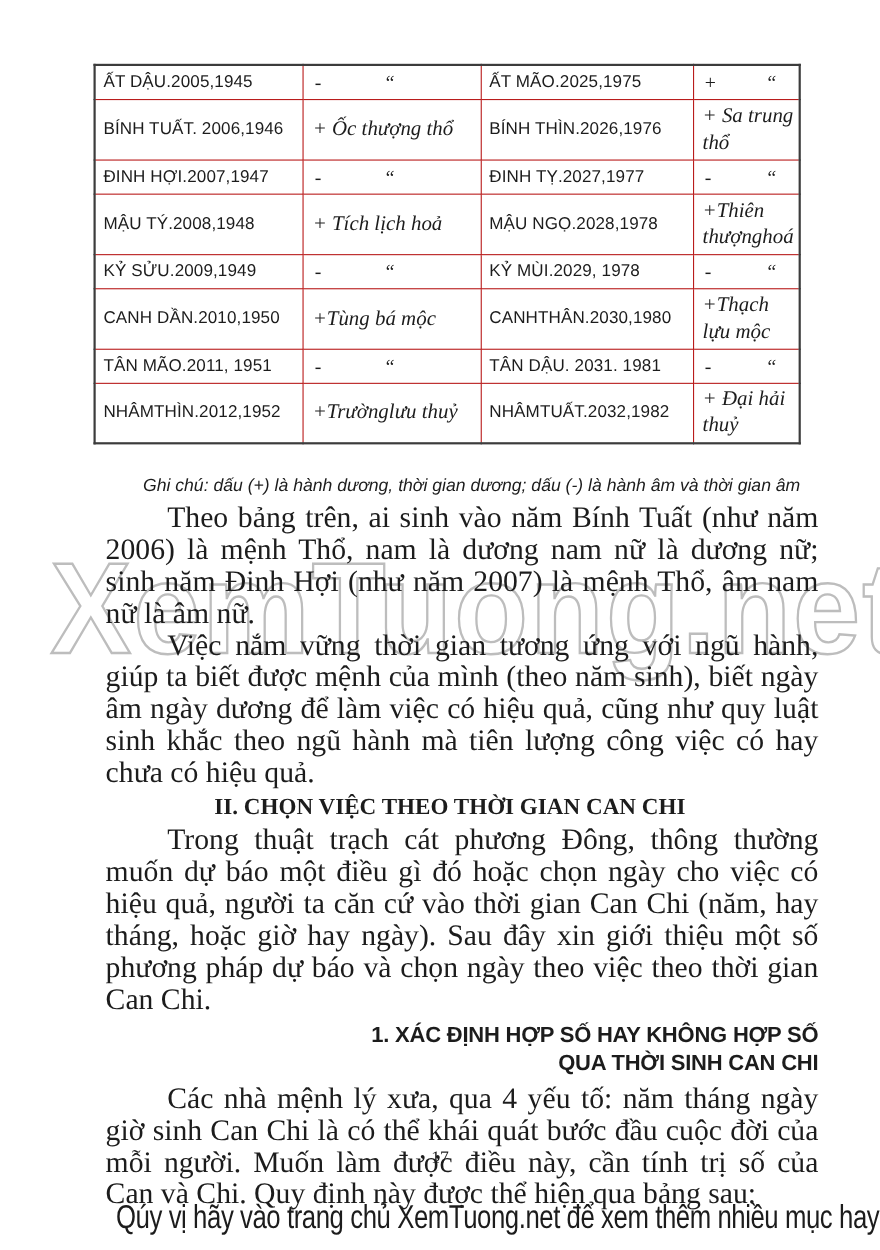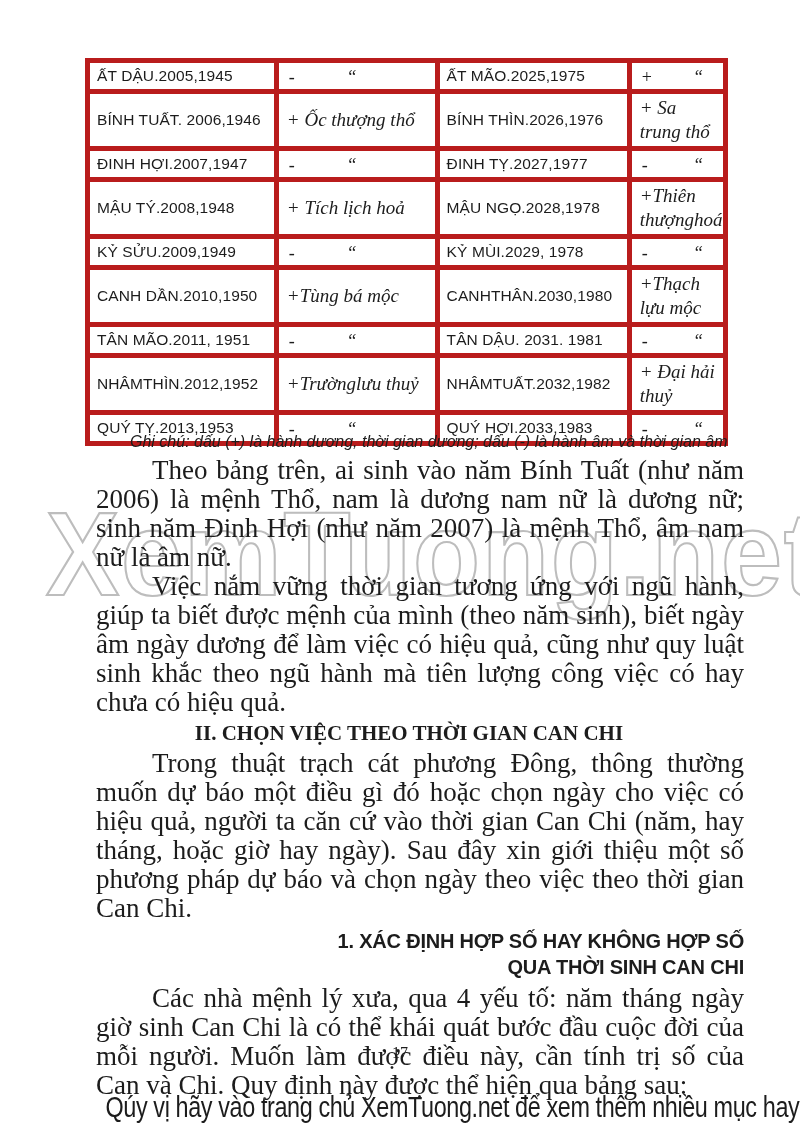--- a/index.html
+++ b/index.html
@@ -34,21 +34,21 @@
     width: 643px;
     z-index: 1;
   }
   table.canchi {
     width: 100%;
     border-collapse: collapse;
     table-layout: fixed;
     border: 2px solid #3c3c3c;
   }
   table.canchi td {
-    border: 5px solid #b91c1c;
+    border: 1px solid #b91c1c;
     vertical-align: middle;
     overflow: hidden;
   }
   tr.row-short td { height: 31px; }
   tr.row-tall td { height: 55px; }
   td.year-cell {
     font-family: "Liberation Sans", sans-serif;
     font-size: 15.5px;
     letter-spacing: 0.1px;
     padding-left: 7px;
@@ -228,36 +228,20 @@
               <span class="sign">-</span>
               <span class="ditto">“</span>
             </span>
           </td>
         </tr>
         <tr class="row-tall">
           <td class="year-cell">NHÂMTHÌN.2012,1952</td>
           <td class="element-cell el-textcell">+Trườnglưu thuỷ</td>
           <td class="year-cell">NHÂMTUẤT.2032,1982</td>
           <td class="element-cell el-textcell">+ Đại hải thuỷ</td>
-        </tr>
-        <tr class="row-short">
-          <td class="year-cell">QUÝ TỴ.2013,1953</td>
-          <td class="element-cell ditto-cell">
-            <span class="cellflex">
-              <span class="sign">-</span>
-              <span class="ditto">“</span>
-            </span>
-          </td>
-          <td class="year-cell">QUÝ HỢI.2033,1983</td>
-          <td class="element-cell ditto-cell narrow">
-            <span class="cellflex">
-              <span class="sign">-</span>
-              <span class="ditto">“</span>
-            </span>
-          </td>
         </tr>
       </tbody>
   </table>
 </div>
 
 <div class="flow">
   <p class="note">Ghi chú: dấu (+) là hành dương, thời gian dương; dấu (-) là hành âm và thời gian âm</p>
   <p class="para">Theo bảng trên, ai sinh vào năm Bính Tuất (như năm 2006) là mệnh Thổ, nam là dương nam nữ là dương nữ; sinh năm Đinh Hợi (như năm 2007) là mệnh Thổ, âm nam nữ là âm nữ.</p>
   <p class="para">Việc nắm vững thời gian tương ứng với ngũ hành, giúp ta biết được mệnh của mình (theo năm sinh), biết ngày âm ngày dương để làm việc có hiệu quả, cũng như quy luật sinh khắc theo ngũ hành mà tiên lượng công việc có hay chưa có hiệu quả.</p>
   <h2 class="heading-serif">II. CHỌN VIỆC THEO THỜI GIAN CAN CHI</h2>

